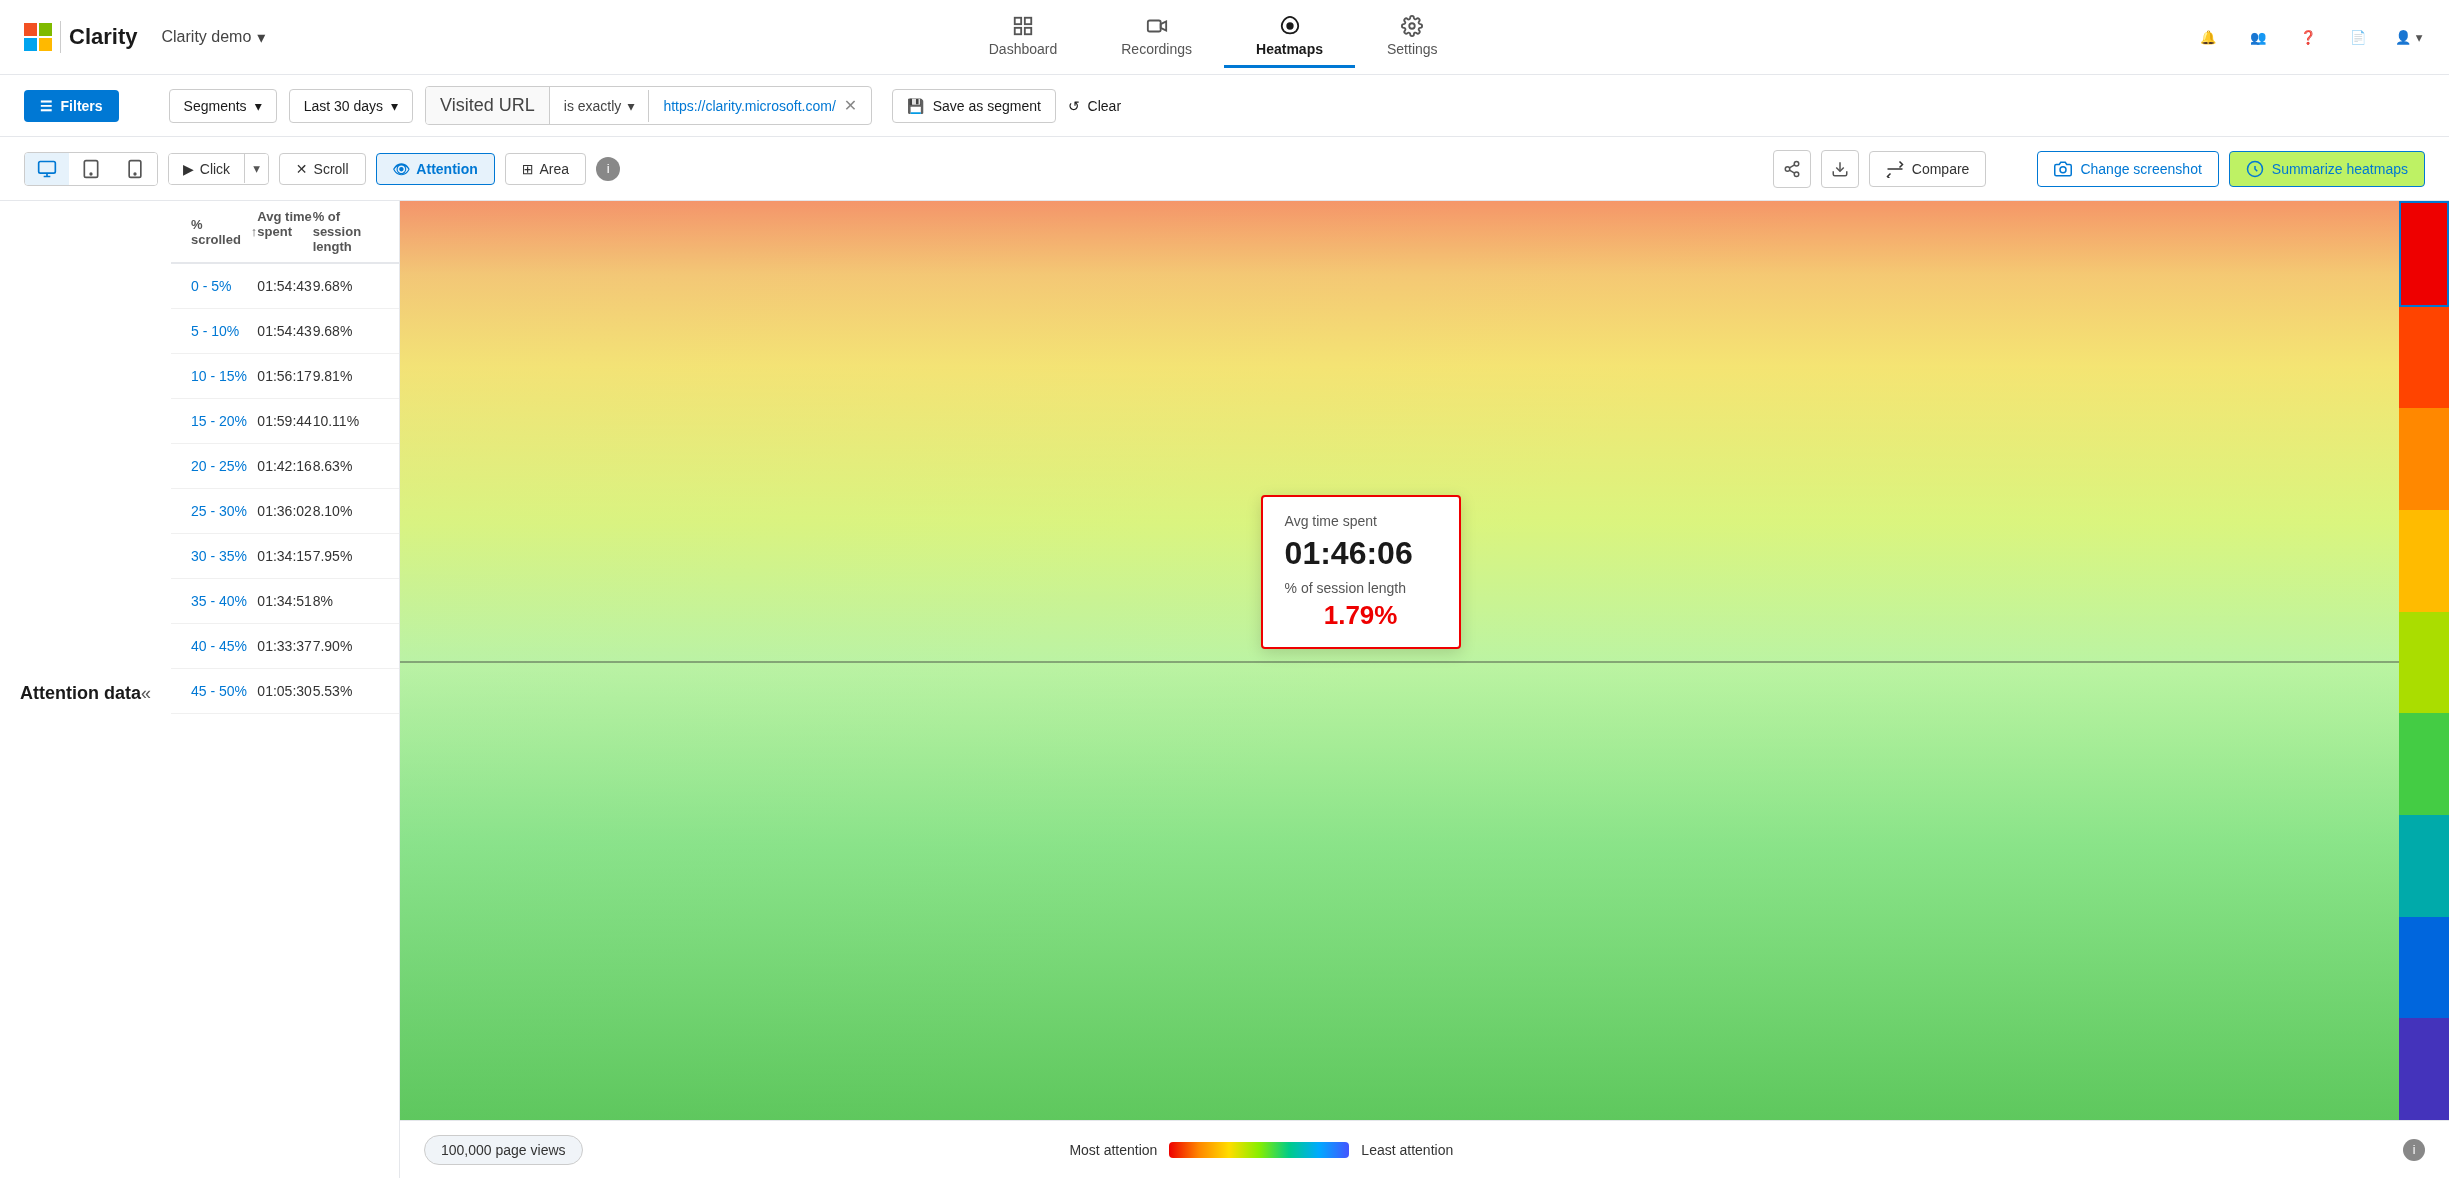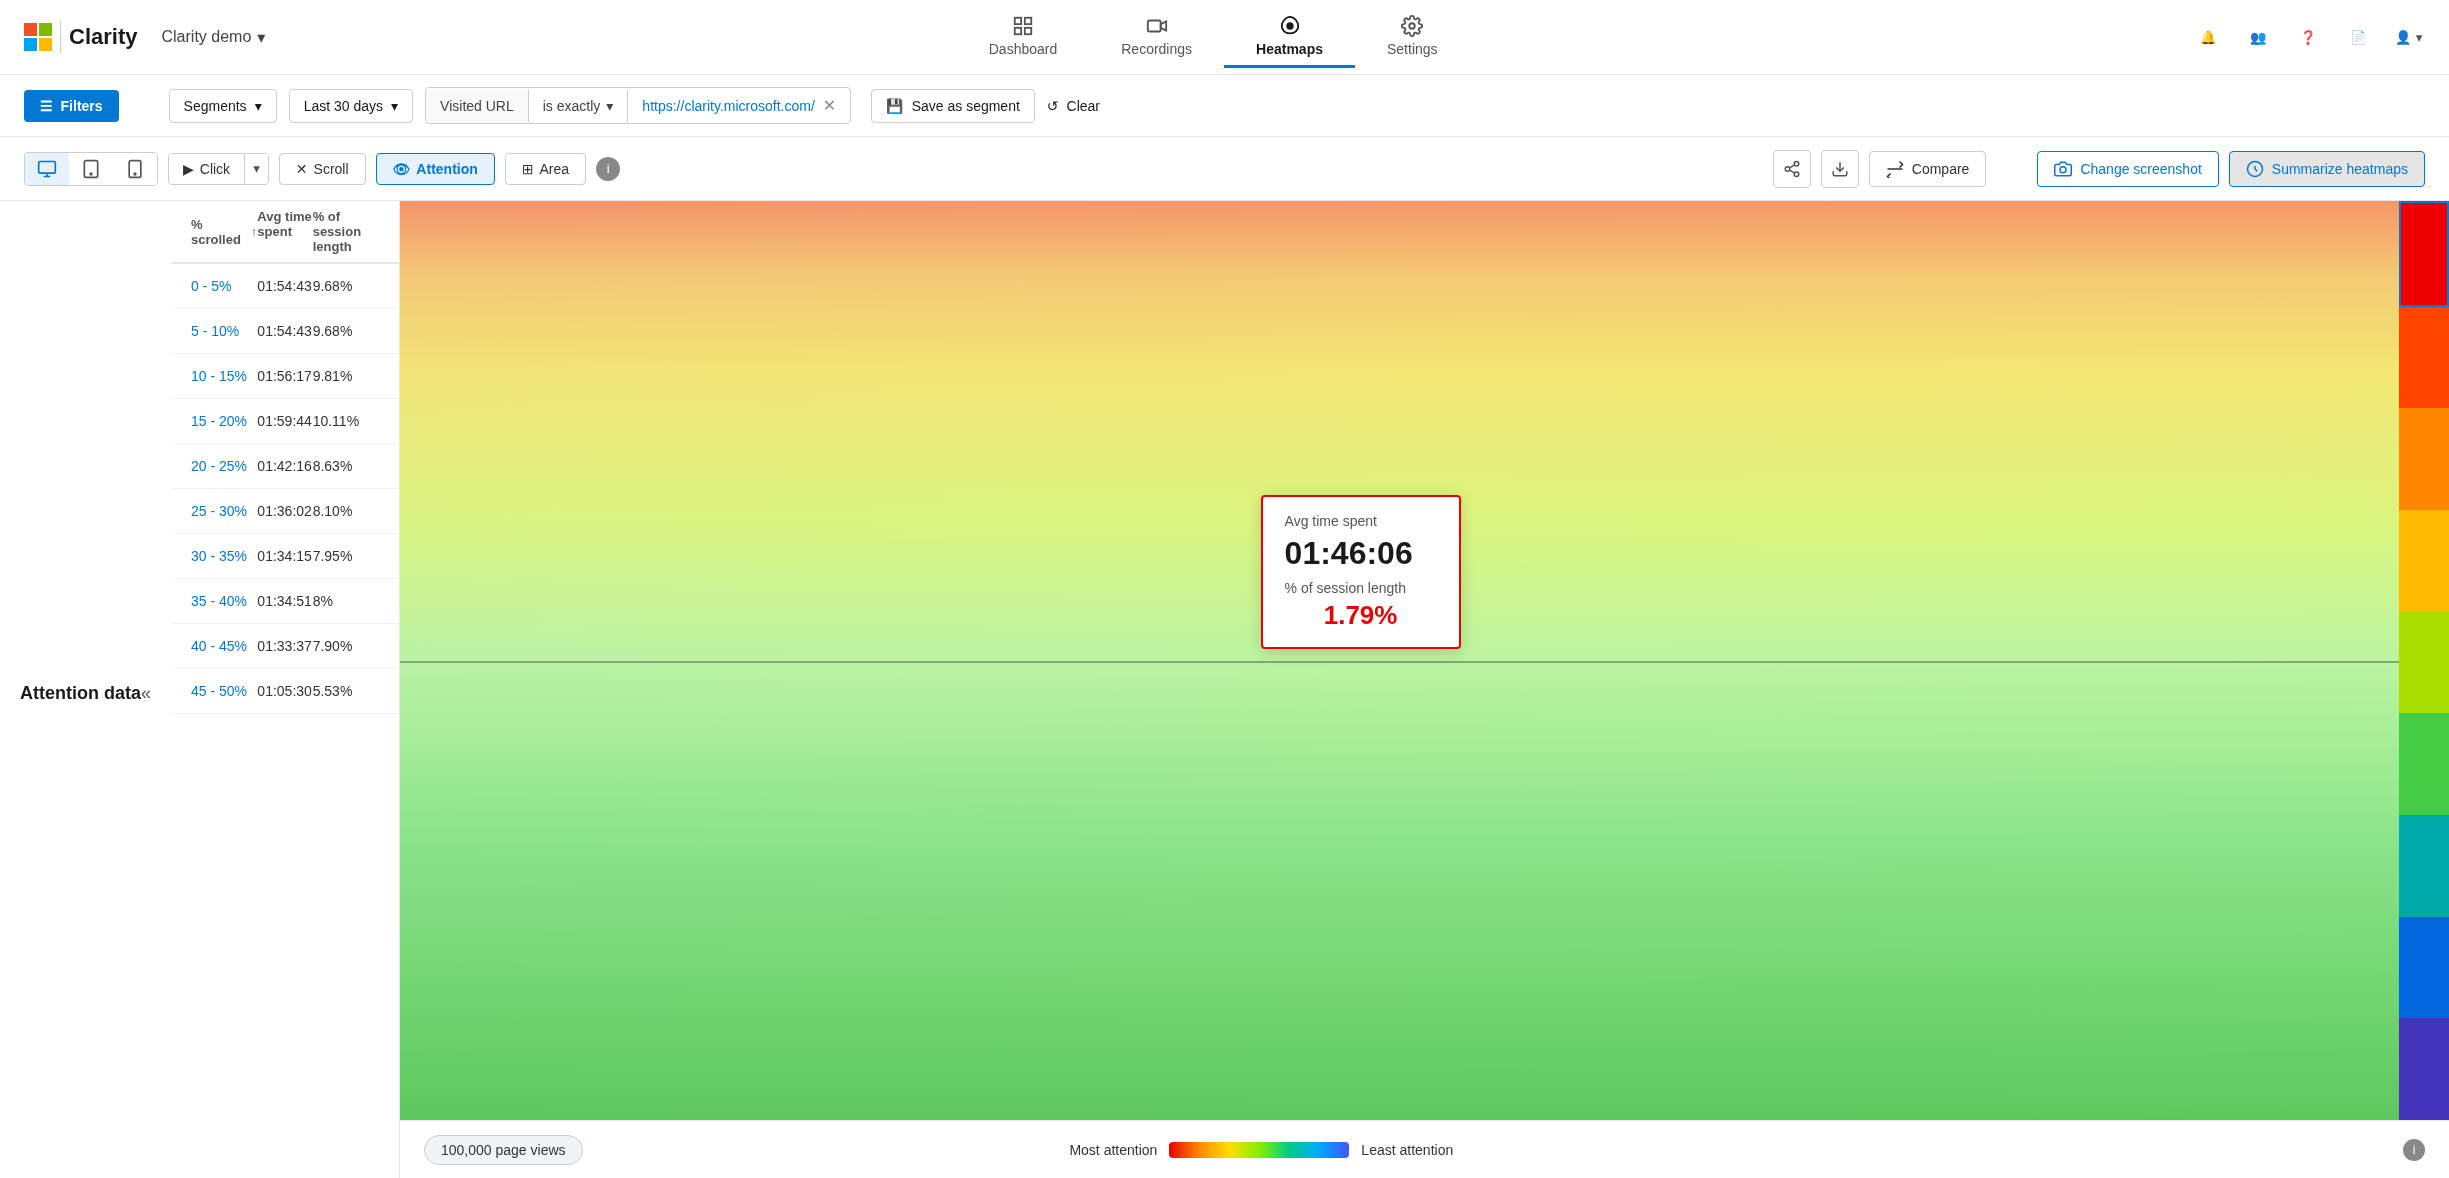--- a/index.html
+++ b/index.html
@@ -45,21 +45,21 @@
       display: flex; align-items: center; gap: 8px; background: #fff;
       color: #1a1a1a; border: 1px solid #ccc; border-radius: 4px;
       padding: 8px 14px; font-size: 14px; cursor: pointer;
     }
     .filter-url-group {
       display: flex; align-items: center; border: 1px solid #ccc; border-radius: 4px;
       overflow: hidden; background: #fff;
     }
     .filter-url-label {
       padding: 8px 14px; background: #f9f9f9; color: #444;
-      border-right: 1px solid #ccc; font-size: 14px; white-space: nowrap;
+      border-right: 1px solid #ccc; font-size: 18px; white-space: nowrap;
     }
     .filter-url-type {
       padding: 8px 14px; color: #444; border-right: 1px solid #ccc;
       font-size: 14px; display: flex; align-items: center; gap: 6px; cursor: pointer;
     }
     .filter-url-value {
       padding: 8px 14px; color: #0078d4; font-size: 14px; display: flex; align-items: center; gap: 8px;
     }
     .filter-url-clear { background: none; border: none; cursor: pointer; color: #888; font-size: 16px; }
     .btn-save-segment {
@@ -102,21 +102,21 @@
       background: #fff; border: 1px solid #ccc; border-radius: 4px;
       font-size: 14px; cursor: pointer; color: #333;
     }
     .btn-change-screenshot {
       display: flex; align-items: center; gap: 8px; padding: 8px 16px;
       background: #fff; border: 1px solid #0078d4; border-radius: 4px;
       font-size: 14px; cursor: pointer; color: #0078d4; font-weight: 500; margin-left: 41px;
     }
     .btn-summarize {
       display: flex; align-items: center; gap: 8px; padding: 8px 16px;
-      background: #e5e5e5; border: 1px solid #0078d4; border-radius: 4px;
+      background: #bef264; border: 1px solid #0078d4; border-radius: 4px;
       font-size: 14px; cursor: pointer; color: #0078d4; font-weight: 500;
     }
     .info-circle {
       width: 24px; height: 24px; border-radius: 50%; background: #888; color: #fff;
       display: flex; align-items: center; justify-content: center; font-size: 13px; cursor: pointer;
     }
 
     
     .main-content { display: flex; height: calc(1178px - 75px - 62px - 64px); }
 

